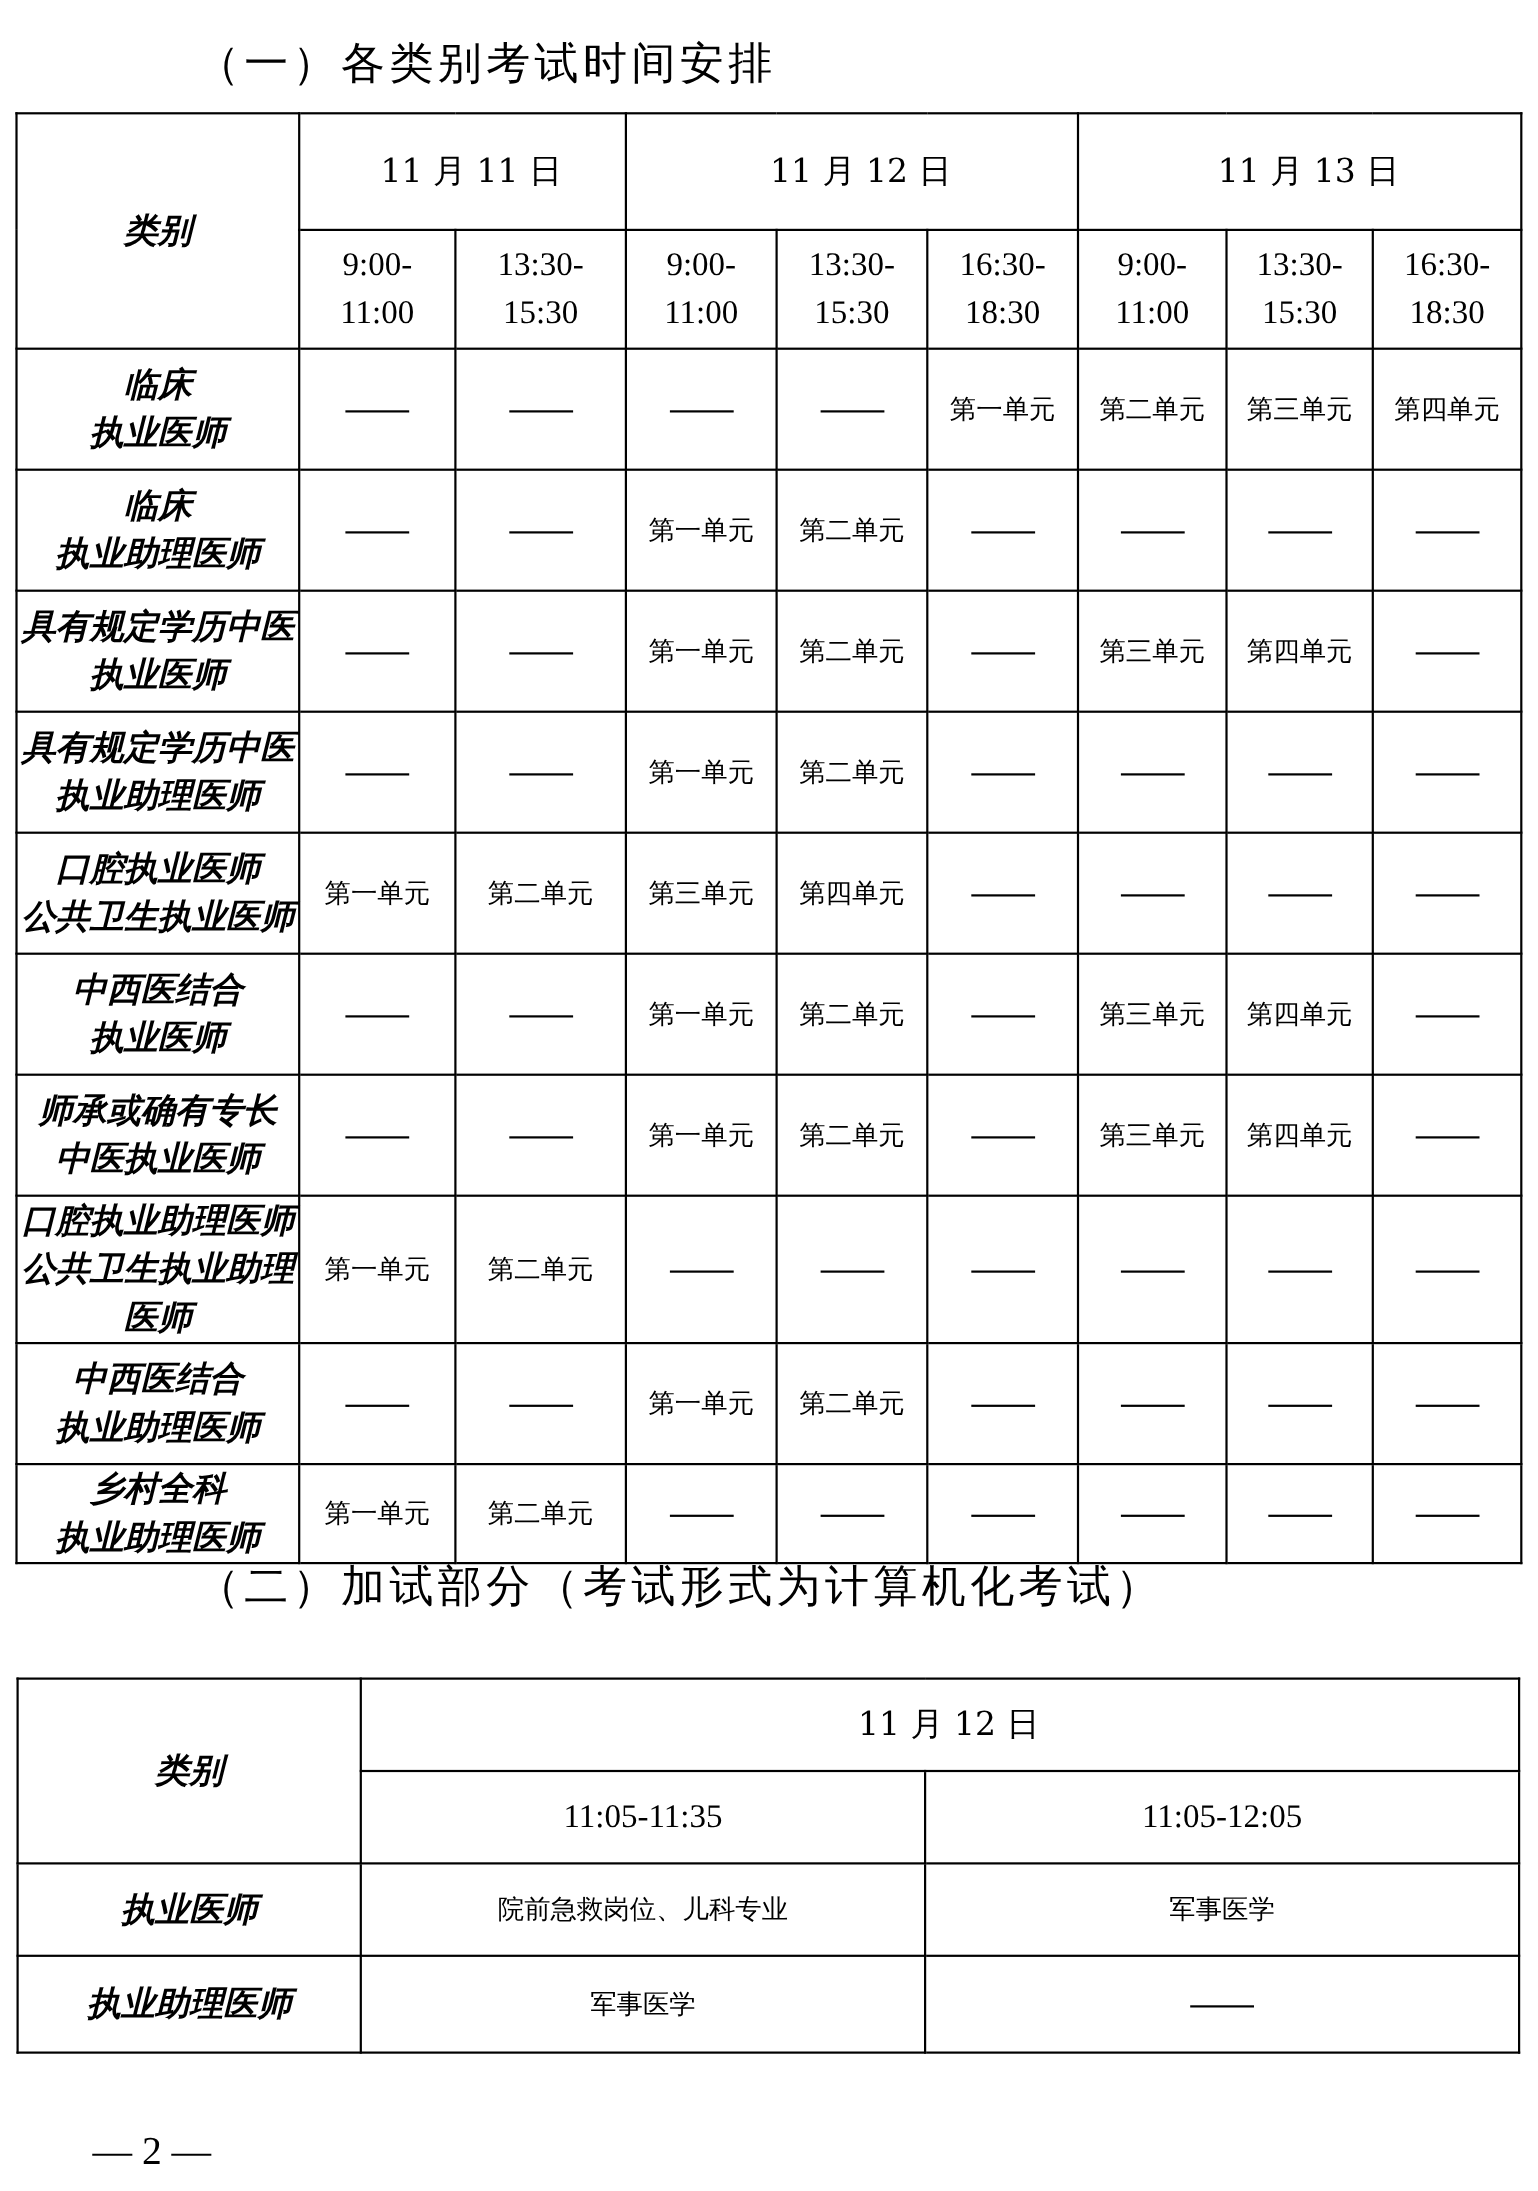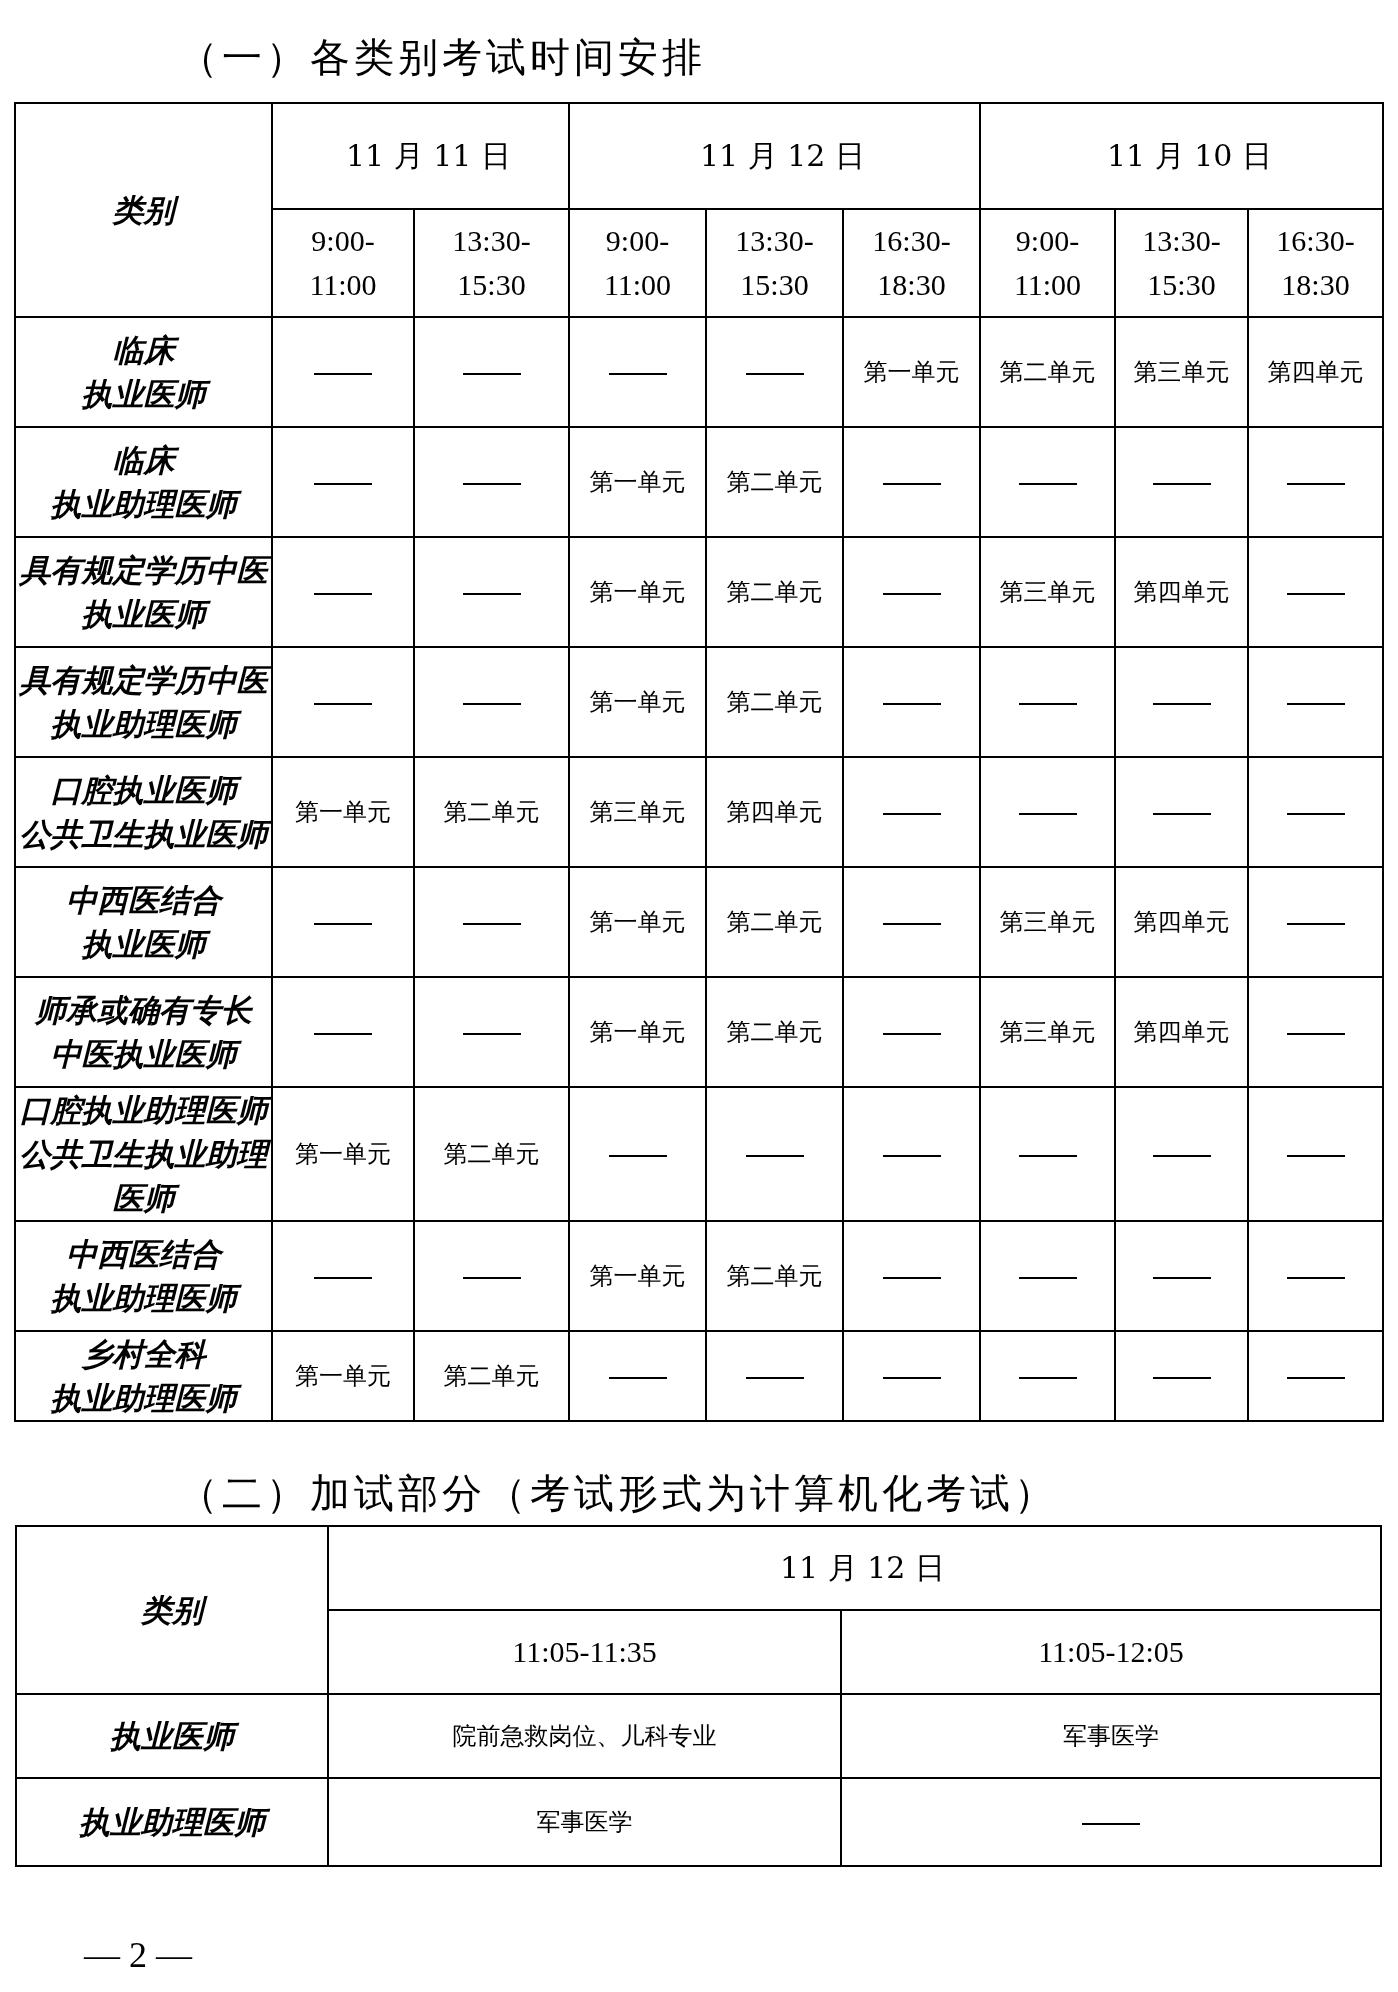--- a/index.html
+++ b/index.html
@@ -32,21 +32,21 @@
       <col style="width:137px">
     <col style="width:135px">
       <col style="width:133px">
       <col style="width:135px">
   </colgroup>
   <tbody id="t1-body">
       <tr style="height: 106px;">
         <td rowspan="2" class="cat">类别</td>
         <td colspan="2" class="date">11 月 11 日</td>
         <td colspan="3" class="date">11 月 12 日</td>
-        <td colspan="3" class="date">11 月 10 日</td>
+        <td colspan="3" class="date">11 月 13 日</td>
       </tr>
       <tr style="height: 108px;">
         <td class="time">9:00-<br>11:00</td>
         <td class="time">13:30-<br>15:30</td>
         <td class="time">9:00-<br>11:00</td>
         <td class="time">13:30-<br>15:30</td>
         <td class="time">16:30-<br>18:30</td>
         <td class="time">9:00-<br>11:00</td>
         <td class="time">13:30-<br>15:30</td>
         <td class="time">16:30-<br>18:30</td>
@@ -157,21 +157,21 @@
         <td class="unit"><span class="dash"></span></td>
         <td class="unit"><span class="dash"></span></td>
         <td class="unit"><span class="dash"></span></td>
         <td class="unit"><span class="dash"></span></td>
         <td class="unit"><span class="dash"></span></td>
         <td class="unit"><span class="dash"></span></td>
       </tr>
     </tbody>
 </table>
 
-<div class="section-title" style="left:178px; top:1466px;font-family:Liberation Mono, monospace;">（二）加试部分（考试形式为计算机化考试）</div>
+<div class="section-title" style="left:178px; top:1414px;font-family:Liberation Mono, monospace;">（二）加试部分（考试形式为计算机化考试）</div>
 
 <table style="left:15px; top:1525px; width:1365px;">
   <colgroup>
     <col style="width:312px">
       <col style="width:513px">
       <col style="width:540px">
   </colgroup>
   <tbody id="t2-body">
       <tr style="height: 84px;">
         <td rowspan="2" class="cat">类别</td>

